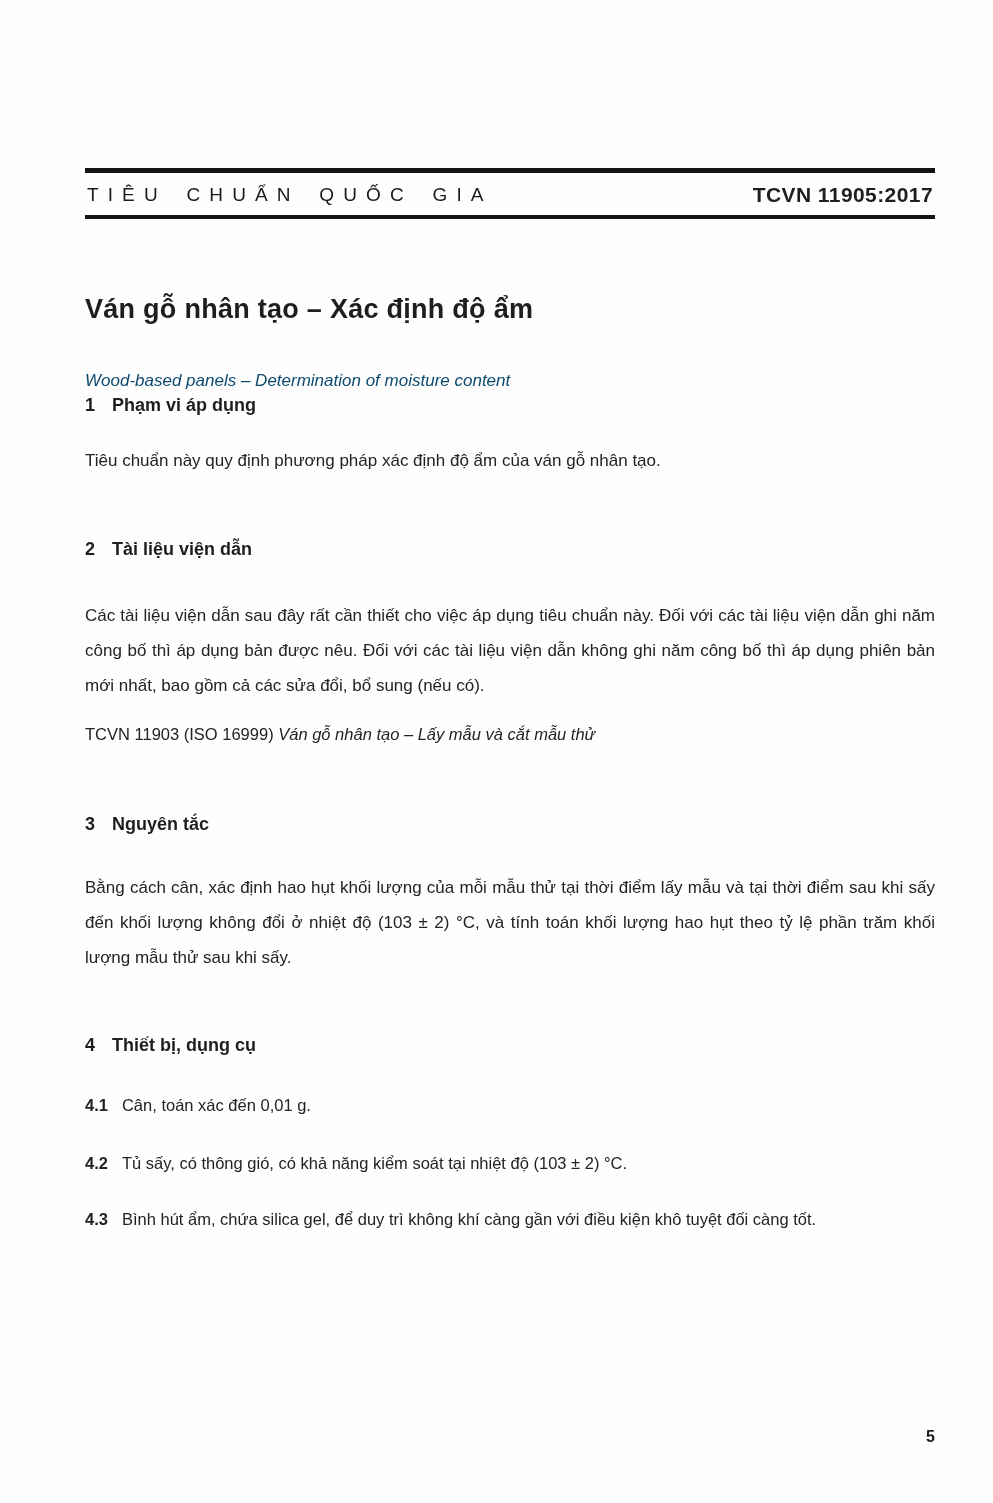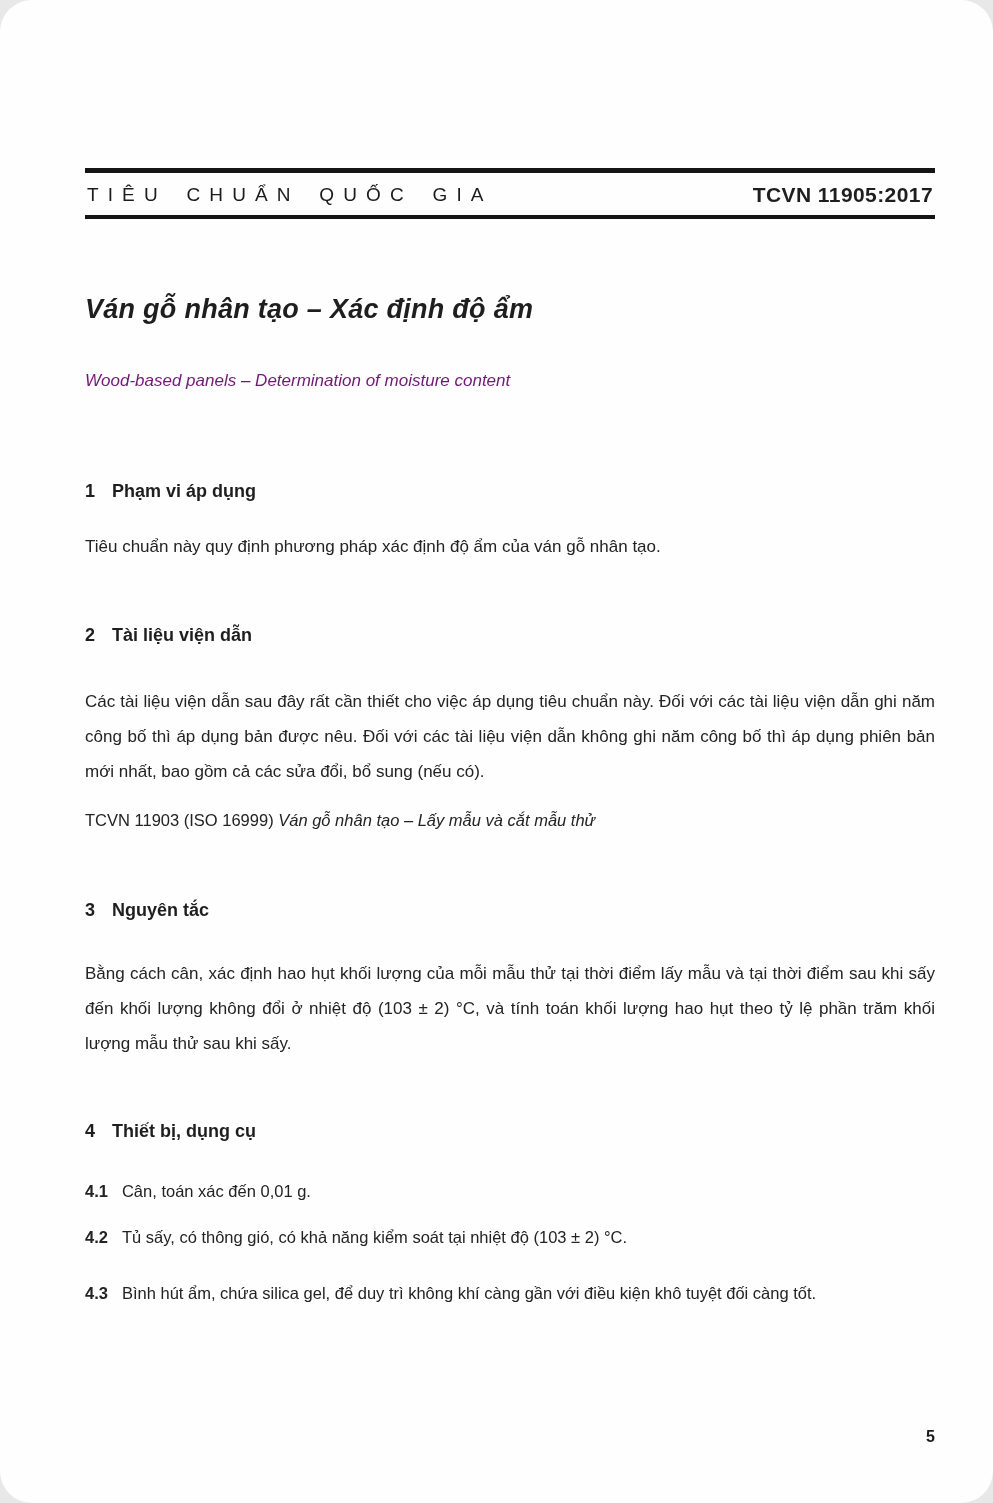--- a/index.html
+++ b/index.html
@@ -9,21 +9,20 @@
   }
   .page {
     position: relative;
     width: 993px;
     height: 1503px;
     margin: 0 auto;
     background: #fefefe;
     color: #1e1e1e;
     font-family: "Liberation Sans", sans-serif;
     overflow: hidden;
-    border-radius: 32px;
   }
   .content {
     padding: 0 58px 0 85px;
   }
   
   .std-header {
     margin-top: 168px;
     border-top: 5px solid #151515;
     border-bottom: 4px solid #151515;
     padding: 9px 2px 7px 2px;
@@ -45,38 +44,37 @@
     letter-spacing: 0.02em;
     white-space: nowrap;
   }
   
   .title-vi {
     margin: 73px 0 0 0;
     font-size: 27px;
     line-height: 34px;
     font-weight: bold;
     letter-spacing: 0.01em;
-    font-style: italic;
   }
   .title-en {
     margin: 44px 0 0 0;
     font-size: 17px;
     line-height: 22px;
     font-style: italic;
-    color: #701a75;
+    color: #0c4a6e;
   }
   
   .sec-h {
     font-size: 18px;
     line-height: 26px;
     font-weight: bold;
     margin: 0;
   }
   .sec-num { margin-right: 17px; }
-  .mt-s1 { margin-top: 86px; }
+  .mt-s1 { }
   .mt-s2 { margin-top: 62px; }
   .mt-s3 { margin-top: 64px; }
   .mt-s4 { margin-top: 57px; }
   .body-p {
     margin: 0;
     font-size: 17px;
     line-height: 35px;
     text-align: justify;
     color: #232323;
   }
@@ -87,21 +85,21 @@
   .italic { font-style: italic; }
   
   .item {
     margin: 0;
     font-size: 16.5px;
     color: #232323;
   }
   .item .b { font-weight: normal; }
   .item .inum { font-weight: bold; margin-right: 14px; }
   .it-1 { margin-top: 34px; line-height: 26px; }
-  .it-2 { margin-top: 20px; line-height: 26px; }
+  .it-2 { margin-top: 32px; line-height: 26px; }
   .it-3 { margin-top: 26px; line-height: 35px; text-align: justify; }
   
   .page-num {
     position: absolute;
     top: 1428px;
     right: 58px;
     font-size: 16px;
     font-weight: bold;
     color: #1b1b1b;
   }

